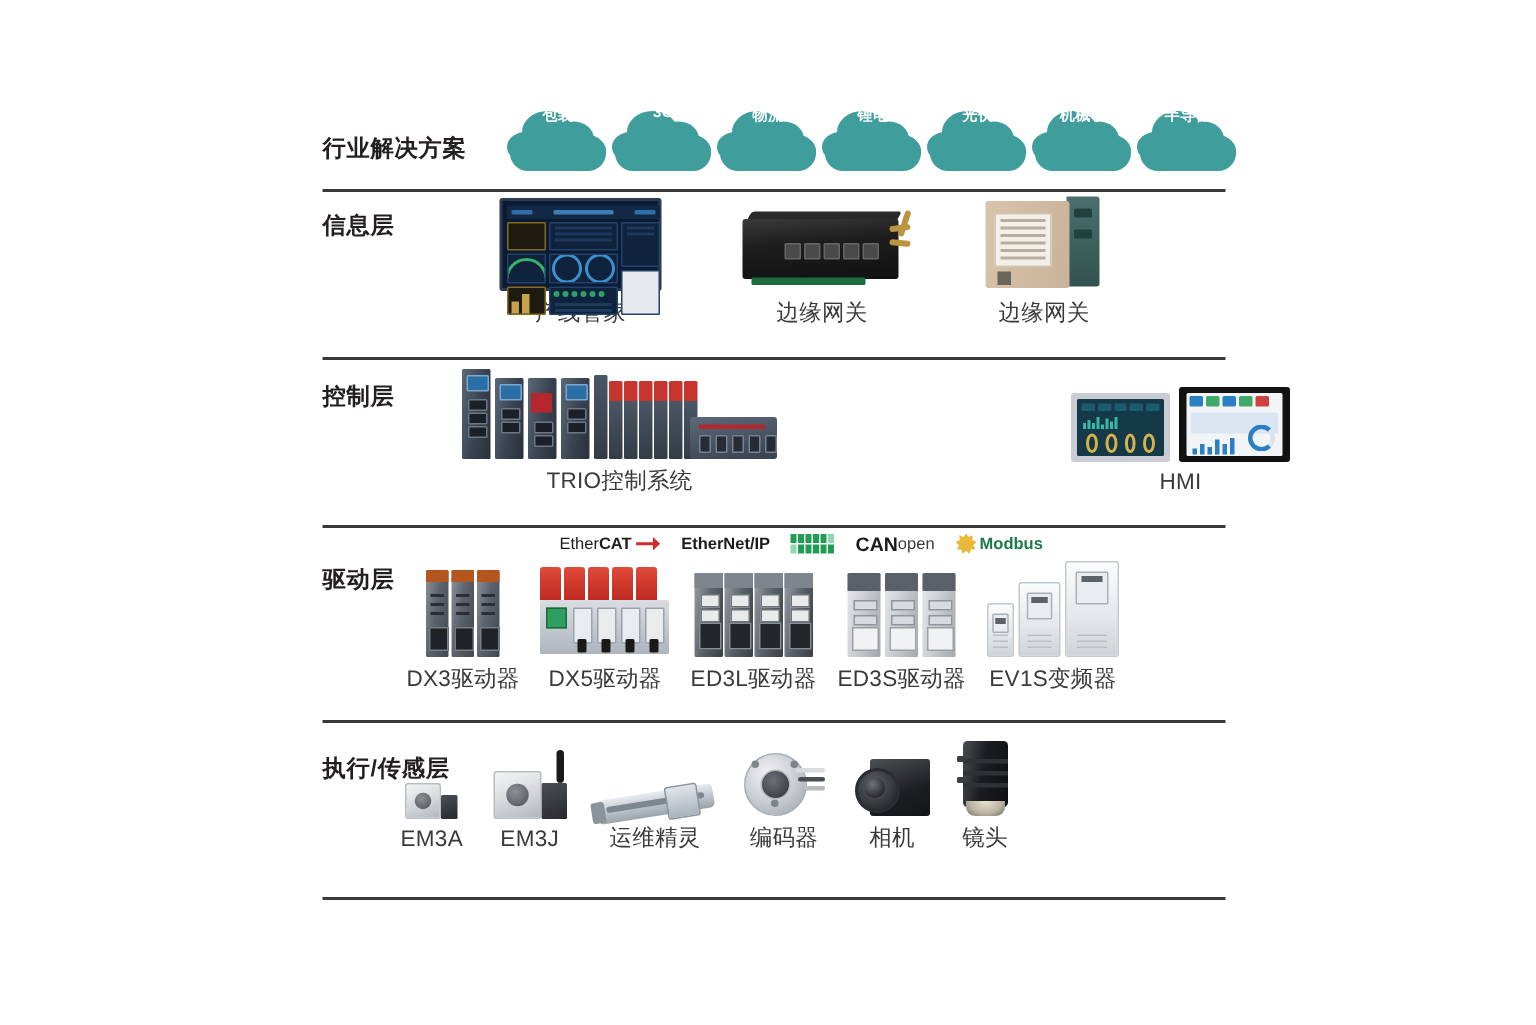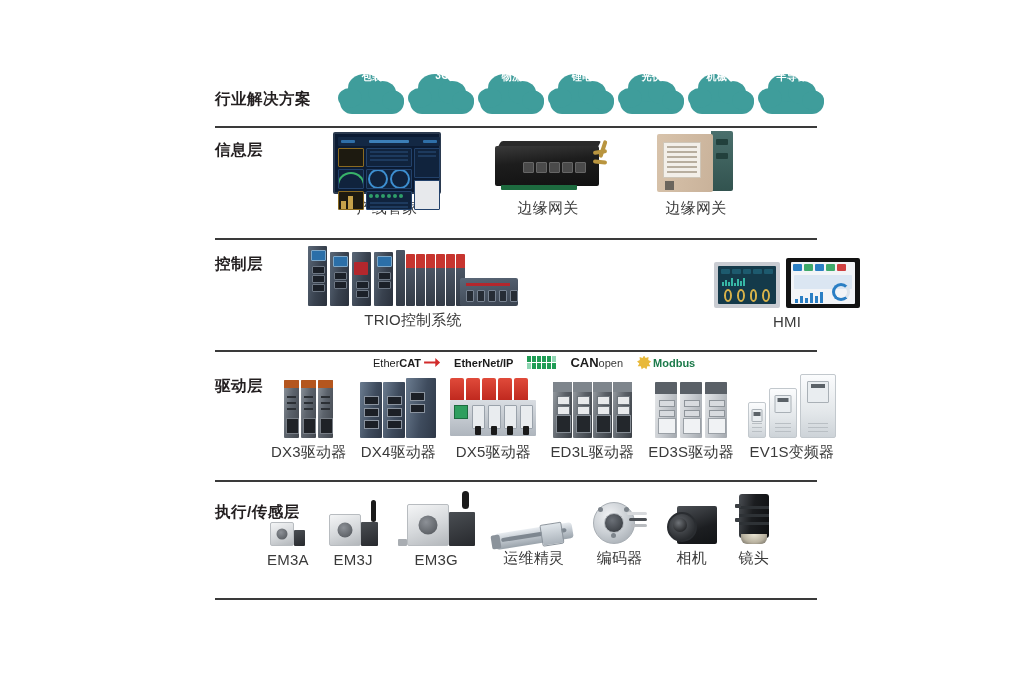--- a/index.html
+++ b/index.html
@@ -805,41 +805,20 @@
                   <i class="ln l1"></i>
                   <i class="ln l2"></i>
                   <i class="ln l3"></i>
                   <i class="conn"></i>
                 </span>
             </div>
           </div>
           <div class="caption">DX3驱动器</div>
         </div>
 
-        <div class="product">
-          <div class="art">
-            <div class="dx4">
-              <span class="blk">
-                  <i class="port p1"></i>
-                  <i class="port p2"></i>
-                  <i class="port p3"></i>
-                </span>
-              <span class="blk">
-                  <i class="port p1"></i>
-                  <i class="port p2"></i>
-                  <i class="port p3"></i>
-                </span>
-              <span class="blk wide">
-                  <i class="port p1"></i>
-                  <i class="port p2"></i>
-                </span>
-            </div>
-          </div>
-          <div class="caption">DX4驱动器</div>
-        </div>
 
         <div class="product">
           <div class="art">
             <div class="dx5">
               <div class="caps">
                   <u></u>
                   <u></u>
                   <u></u>
                   <u></u>
                   <u></u>
@@ -959,31 +938,20 @@
           <div class="art motor m-b">
             <span class="sq">
                 <i class="hub"></i>
               </span>
               <span class="rear"></span>
             <span class="cable" style="width:5px;height:22px;right:2px;top:-14px;"></span>
           </div>
           <div class="caption">EM3J</div>
         </div>
 
-        <div class="product">
-          <div class="art motor m-c">
-            <span class="shaft"></span>
-              <span class="sq">
-                <i class="hub"></i>
-              </span>
-              <span class="rear"></span>
-            <span class="cable" style="width:7px;height:18px;right:6px;top:-13px;"></span>
-          </div>
-          <div class="caption">EM3G</div>
-        </div>
 
         <div class="product">
           <div class="art" style="height:40px;">
             <div class="linear">
                 <span class="cap"></span>
                 <span class="rail"></span>
                 <span class="slider"></span>
               </div>
           </div>
           <div class="caption">运维精灵</div>

